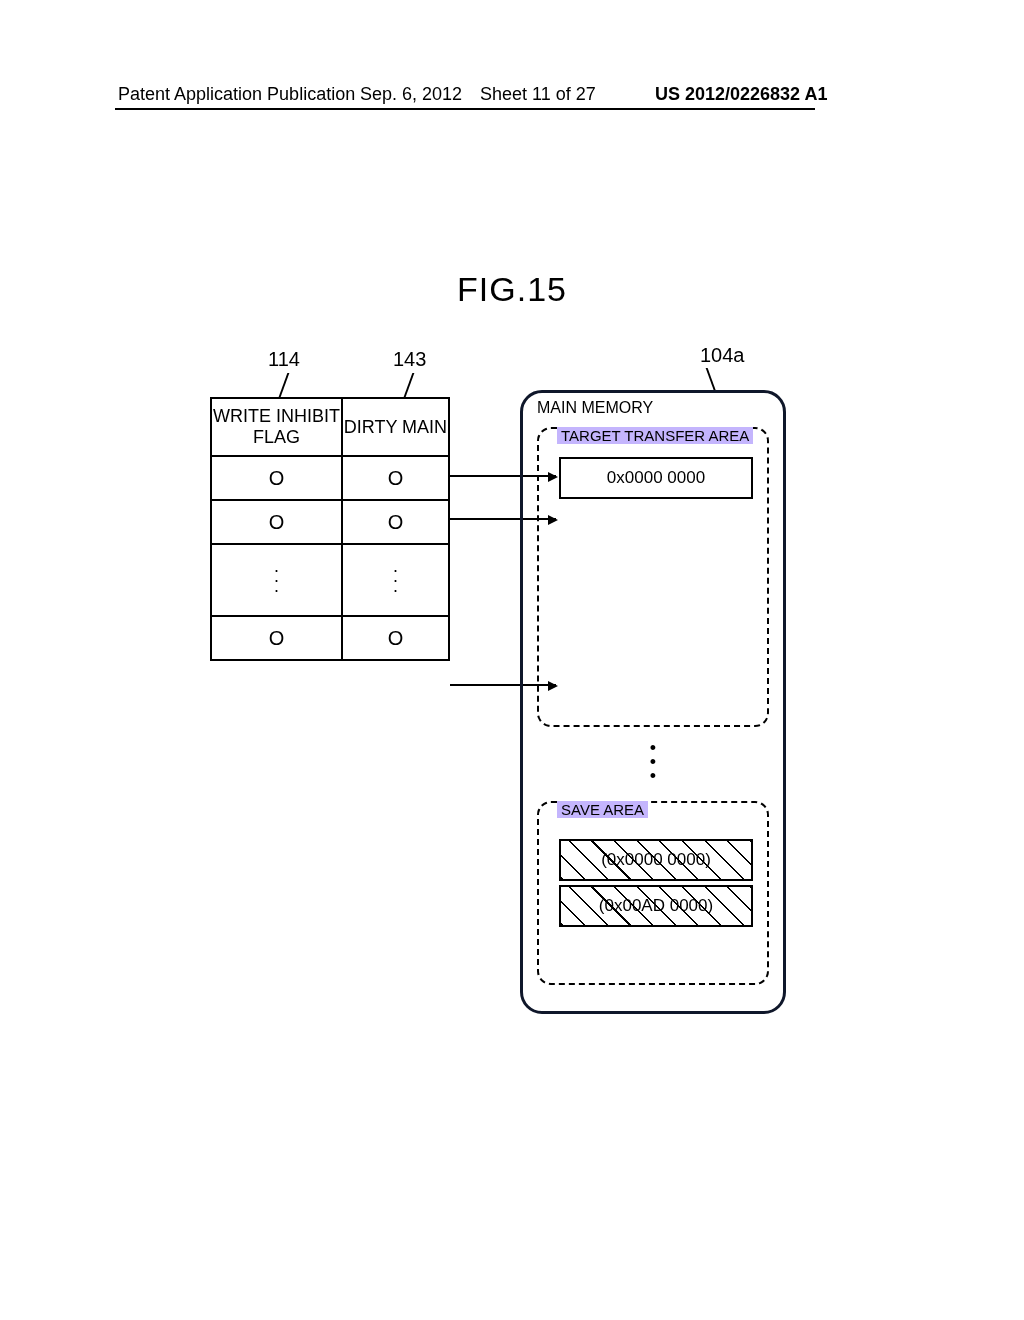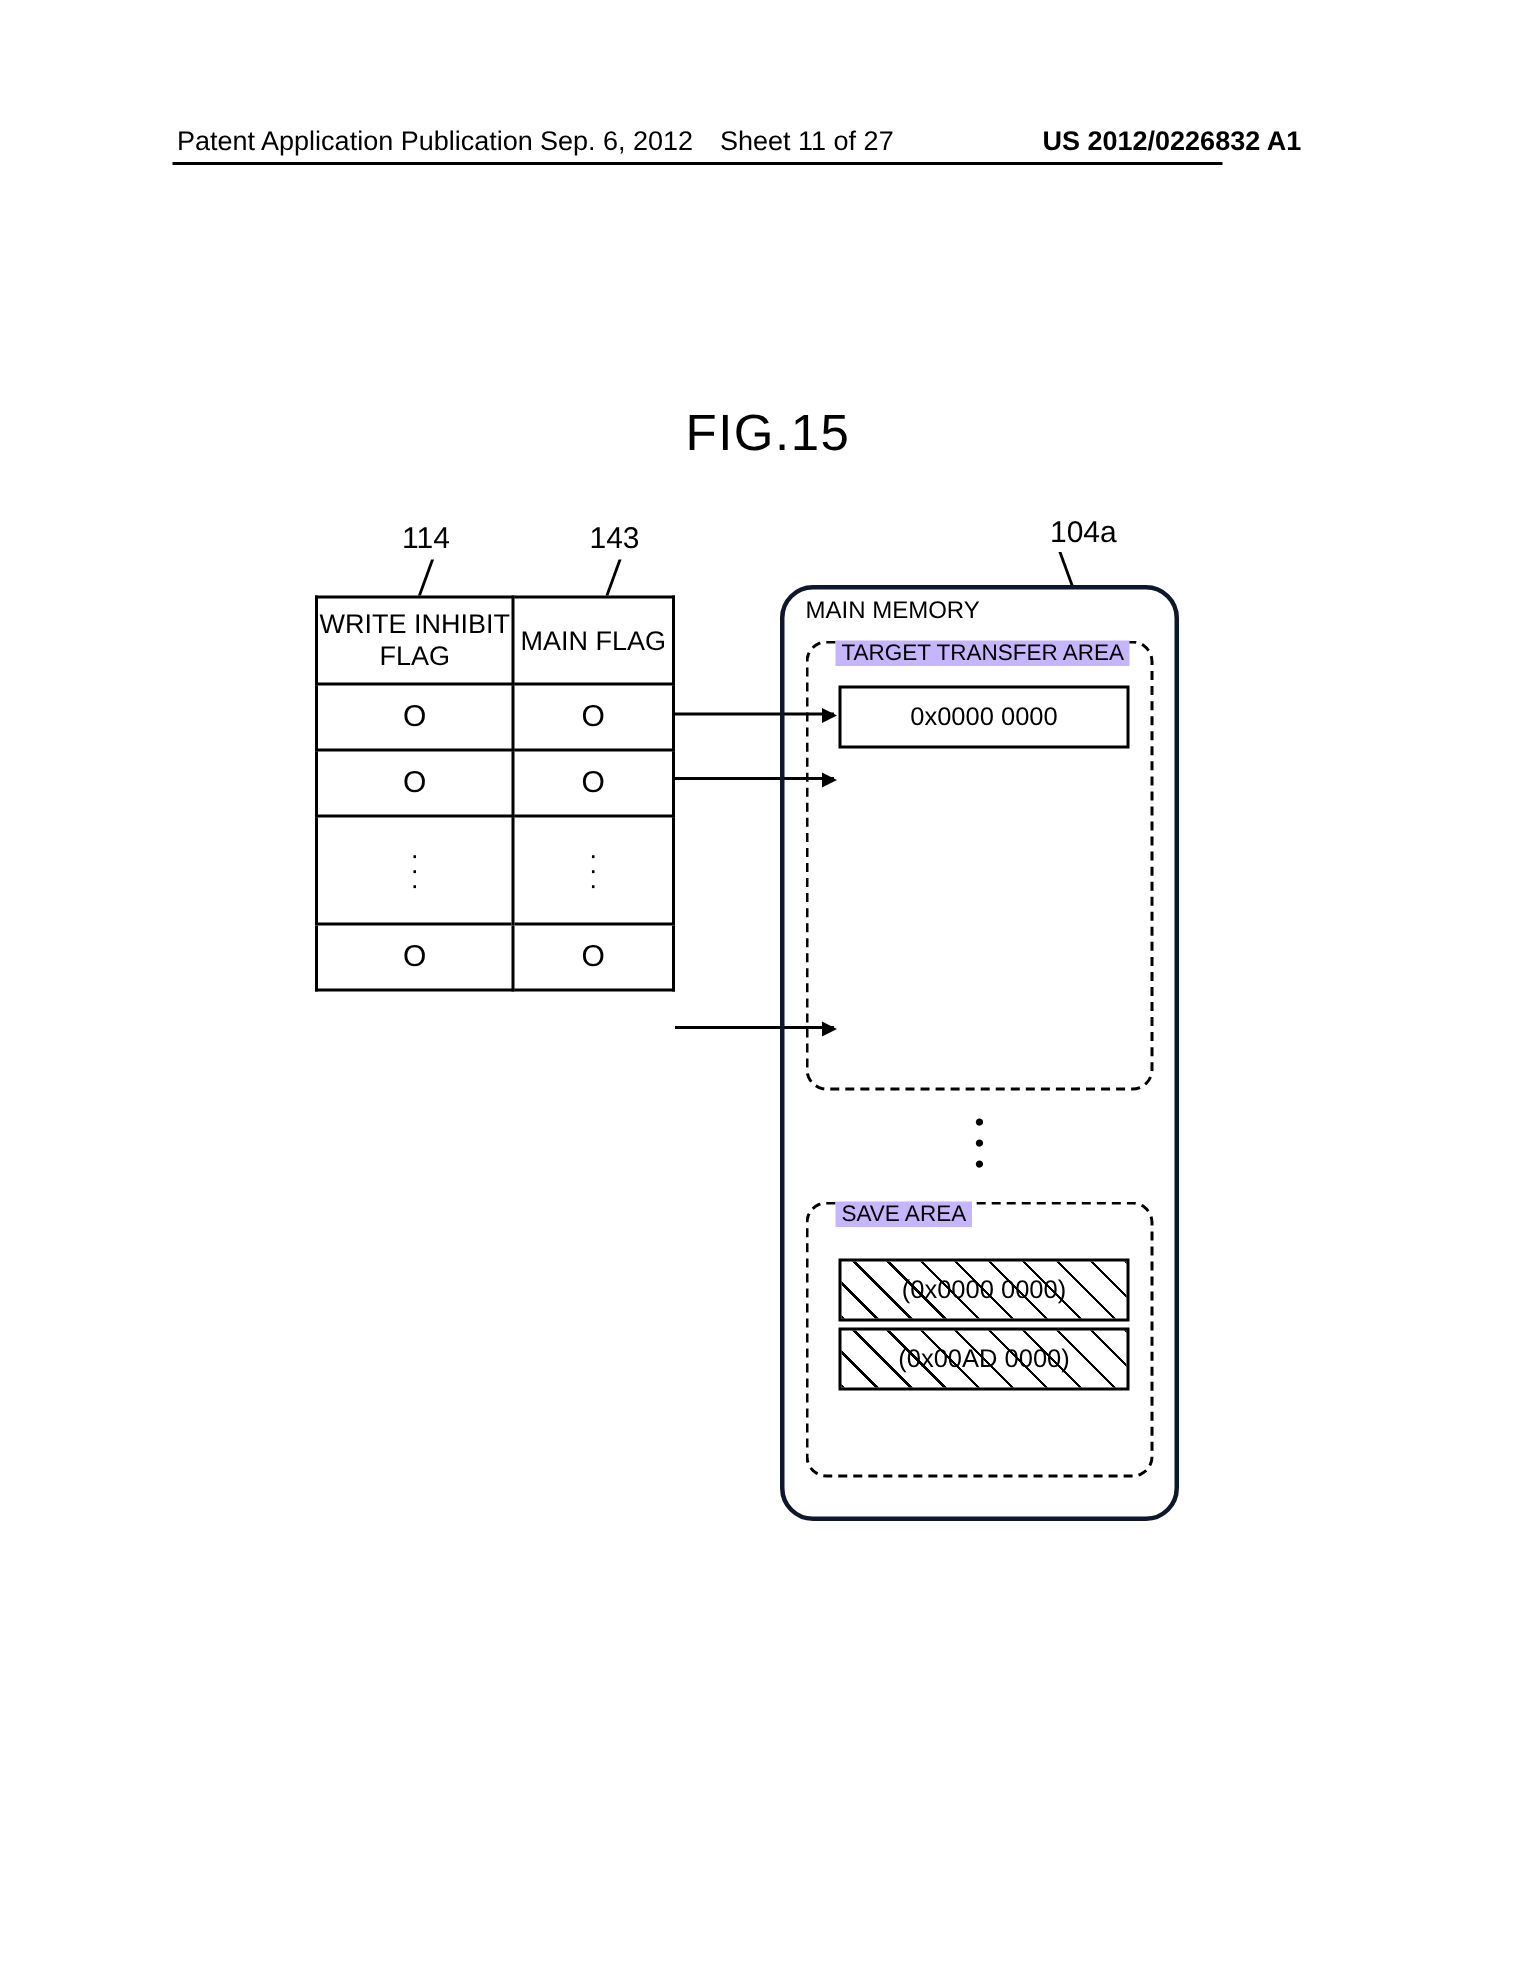--- a/index.html
+++ b/index.html
@@ -19,21 +19,21 @@
   .hdr {
     position: absolute;
     top: 84px;
     left: 0;
     width: 1024px;
     font-size: 18px;
   }
   .hdr .left  { position: absolute; left: 118px; }
   .hdr .mid   { position: absolute; left: 360px; }
   .hdr .sheet { position: absolute; left: 480px; }
-  .hdr .right { position: absolute; left: 655px; font-weight: bold; margin-left: 40px; }
+  .hdr .right { position: absolute; left: 655px; font-weight: bold; }
   .hdr-rule {
     position: absolute;
     top: 108px;
     left: 115px;
     width: 700px;
     border-top: 2px solid #000;
   }
 
   .fig-title {
     position: absolute;
@@ -206,21 +206,21 @@
 <div class="ref-104">104a</div>
 <div class="tick-104"></div>
 
 <table class="flag-table">
   <tbody>
         <tr>
     <th style="width:55%">
             <div>WRITE INHIBIT FLAG</div>
           </th>
     <th style="width:45%">
-            <div>MAIN FLAG</div>
+            <div>DIRTY MAIN</div>
           </th>
   </tr>
   <tr>
     <td>O</td>
     <td>O</td>
   </tr>
   <tr>
     <td>O</td>
     <td>O</td>
   </tr>

